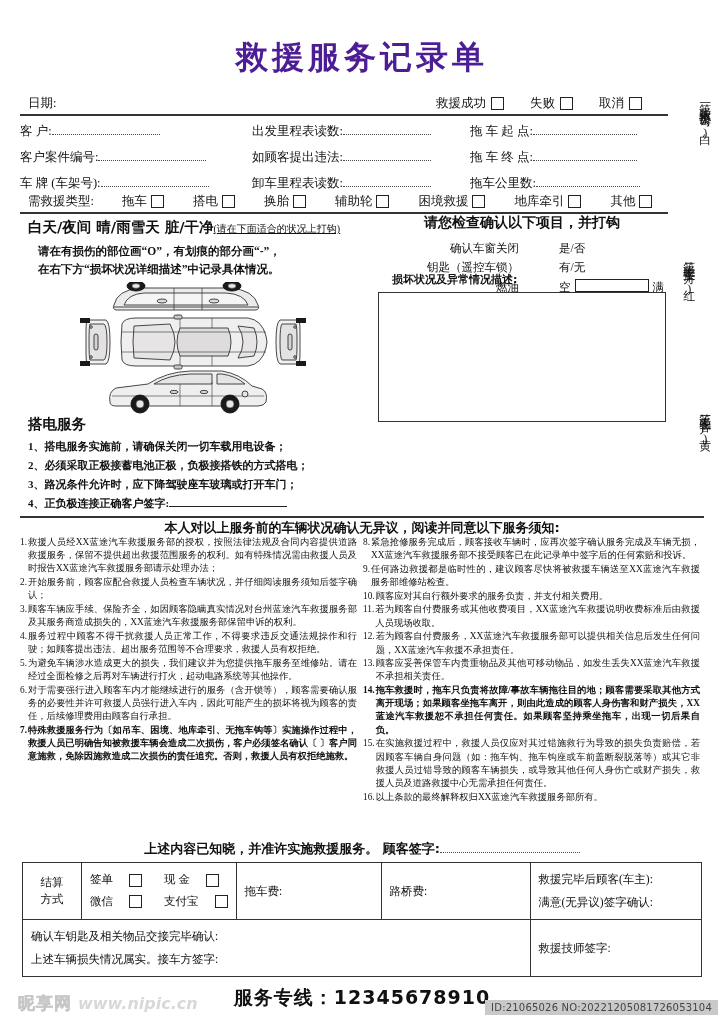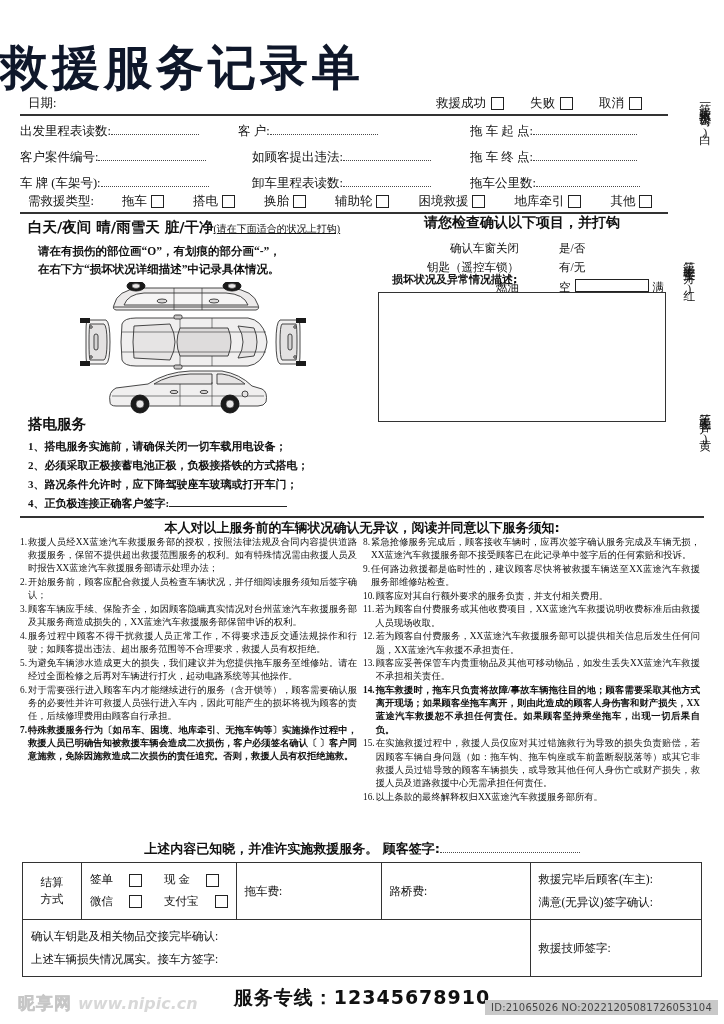--- a/index.html
+++ b/index.html
@@ -5,23 +5,23 @@
   html,body{margin:0;padding:0;background:#ffffff;}
   body{
     width:724px;height:1024px;position:relative;overflow:hidden;
     font-family:"Liberation Serif","DejaVu Serif",serif;
     color:#111;
   }
   .sheet{position:absolute;left:0;top:0;width:724px;height:1024px;}
 
   
   .title{
-    position:absolute;left:0;top:36px;width:724px;text-align:left;
+    position:absolute;left:0;top:36px;width:724px;text-align:center;
     font-family:"DejaVu Sans","Liberation Sans",sans-serif;
-    font-weight:bold;font-size:48px;letter-spacing:4px;color:#0f172a;
+    font-weight:bold;font-size:32px;letter-spacing:4px;color:#4c1d95;
   }
   .rule{position:absolute;background:#333;height:1.6px;left:0;width:648px;}
 
   
   .hdr{position:absolute;left:20px;top:92px;width:648px;height:22px;
        display:flex;align-items:center;font-size:12.5px;}
   .hdr .date{margin-left:8px;}
   .hdr .spacer{flex:1;}
   .status{display:flex;align-items:center;gap:5px;margin-right:26px;font-size:12.5px;}
   .cbx{display:inline-block;width:11px;height:11px;border:1.4px solid #222;background:#fff;}
@@ -144,27 +144,27 @@
       <span>失败</span>
       <span class="cbx"></span>
     </span>
     <span class="status">
       <span>取消</span>
       <span class="cbx"></span>
     </span>
   </div>
 
   <div class="frow" style="top:120px;">
+    <span class="fcell" style="width:232px;">
+      <span class="flab">客        户:</span>
+      <span class="dots" style="width:108px;"></span>
+    </span>
     <span class="fcell" style="width:218px;">
       <span class="flab">出发里程表读数:</span>
       <span class="dots" style="width:88px;"></span>
-    </span>
-    <span class="fcell" style="width:232px;">
-      <span class="flab">客        户:</span>
-      <span class="dots" style="width:108px;"></span>
     </span>
     <span class="fcell">
       <span class="flab">拖 车 起  点:</span>
       <span class="dots" style="width:104px;"></span>
     </span>
   </div>
 
   <div class="frow" style="top:146px;">
     <span class="fcell" style="width:232px;">
       <span class="flab">客户案件编号:</span>

